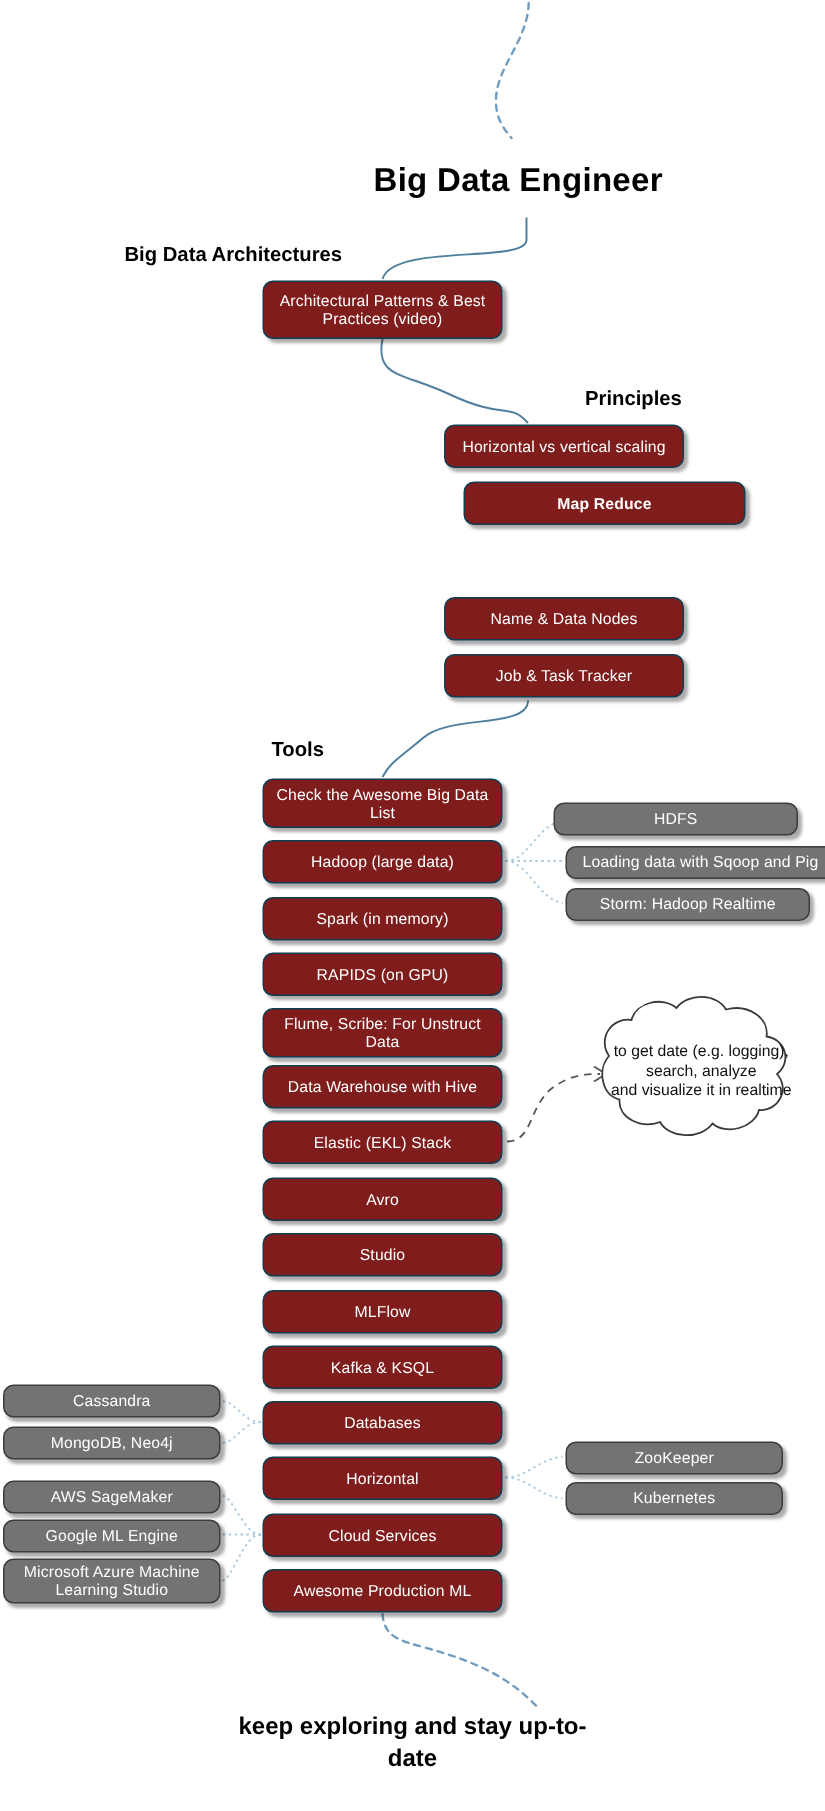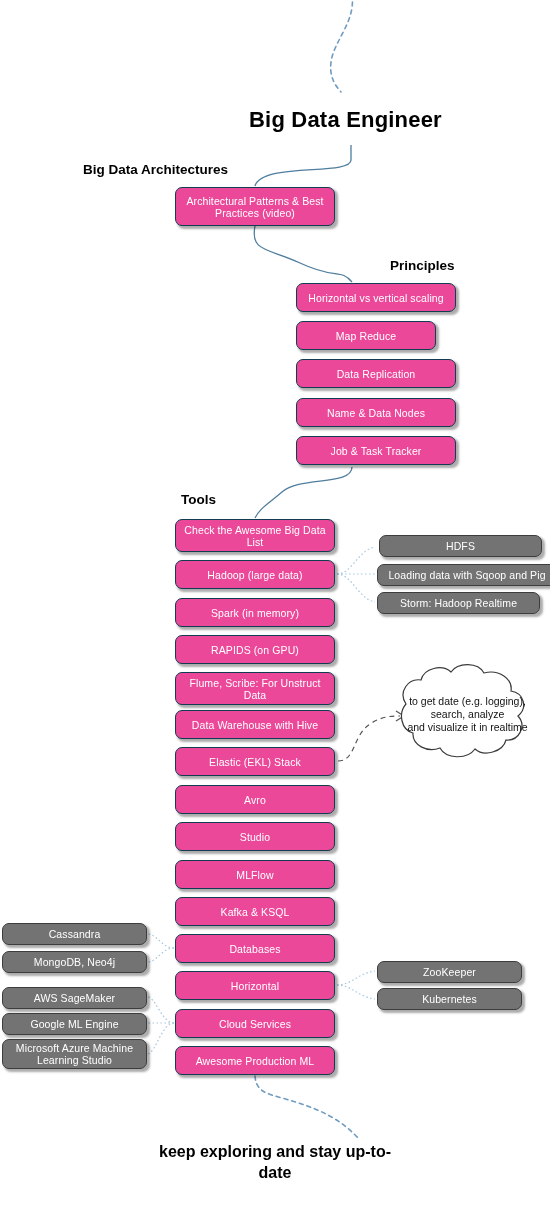--- a/index.html
+++ b/index.html
@@ -38,21 +38,21 @@
     border-radius: 7px;
     color: #ffffff;
     font-size: 10.5px;
     line-height: 12px;
     letter-spacing: 0.1px;
     padding: 2px 5px;
     z-index: 3;
     box-shadow: 2.5px 2.5px 2.2px rgba(0,0,0,0.33);
   }
   .node.blue {
-    background: #ec4899;
+    background: #7f1d1d;
     border: 1.4px solid #123c52;
     text-align: center;
   }
   .node.gray {
     background: #737373;
     border: 1.4px solid #3d3d3d;
   }
   .heading {
     position: absolute;
     color: #000000;
@@ -145,25 +145,22 @@
   <div class="heading footer" style="left:150px; top:1141px; width:250px;">keep exploring and
 stay up-to-date</div>
 
   <div class="node blue" style="left:175px; top:187px; width:160px; height:39px;">
     <span>Architectural Patterns &amp; Best Practices (video)</span>
   </div>
 
   <div class="node blue" style="left:296px; top:283px; width:160px; height:29px;">
     <span>Horizontal vs vertical scaling</span>
   </div>
-  <div class="node blue" style="left:296px; top:321px; width:140px; height:29px;">
+  <div class="node blue" style="left:309px; top:321px; width:188px; height:29px;font-weight:bold;">
     <span>Map Reduce</span>
-  </div>
-  <div class="node blue" style="left:296px; top:359px; width:160px; height:29px;">
-    <span>Data Replication</span>
   </div>
   <div class="node blue" style="left:296px; top:398px; width:160px; height:29px;">
     <span>Name &amp; Data Nodes</span>
   </div>
   <div class="node blue" style="left:296px; top:436px; width:160px; height:29px;">
     <span>Job &amp; Task Tracker</span>
   </div>
 
   <div class="node blue" style="left:175px; top:519px; width:160px; height:33px;">
     <span>Check the Awesome Big Data List</span>
@@ -204,21 +201,21 @@
   <div class="node blue" style="left:175px; top:971px; width:160px; height:29px;">
     <span>Horizontal</span>
   </div>
   <div class="node blue" style="left:175px; top:1009px; width:160px; height:29px;">
     <span>Cloud Services</span>
   </div>
   <div class="node blue" style="left:175px; top:1046px; width:160px; height:29px;">
     <span>Awesome Production ML</span>
   </div>
 
-  <div class="node gray" style="left:379px; top:535px; width:163px; height:22px;">
+  <div class="node gray" style="left:369px; top:535px; width:163px; height:22px;">
     <span>HDFS</span>
   </div>
   <div class="node gray" style="left:377px; top:564px; width:180px; height:22px;">
     <span>Loading data with Sqoop and Pig</span>
   </div>
   <div class="node gray" style="left:377px; top:592px; width:163px; height:22px;">
     <span>Storm: Hadoop Realtime</span>
   </div>
 
   <div class="node gray" style="left:2px; top:923px; width:145px; height:22px;">

